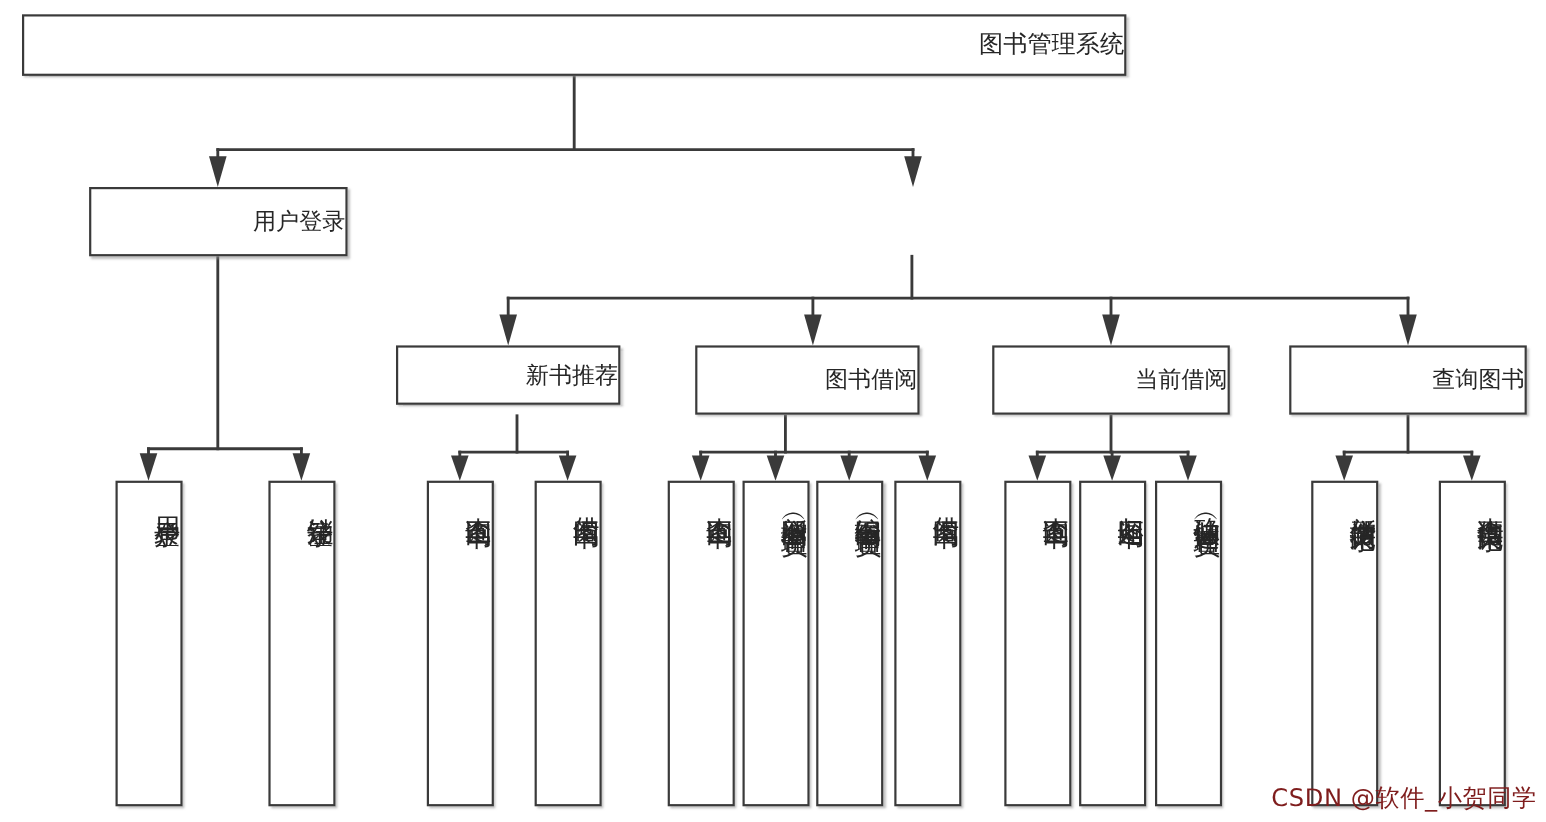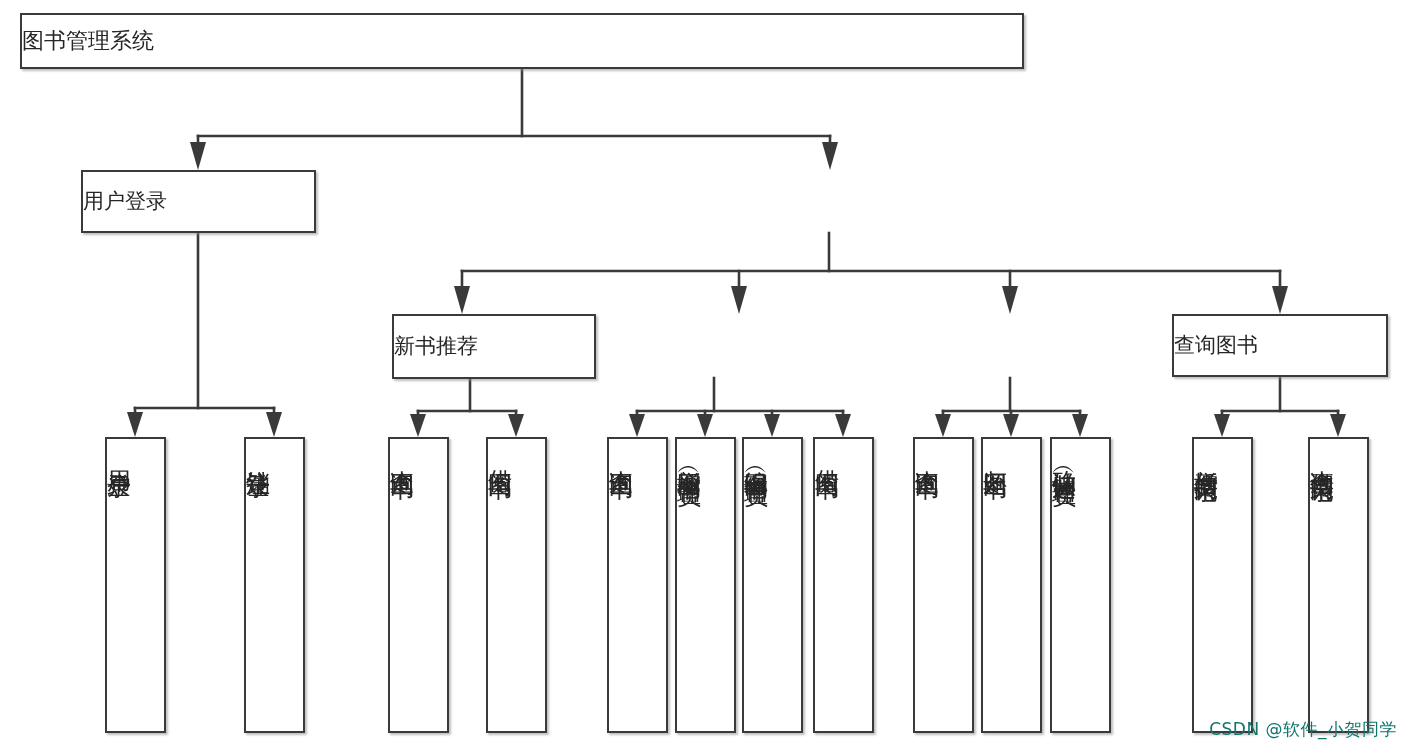--- a/index.html
+++ b/index.html
@@ -25,21 +25,21 @@
     pointer-events: none;
   }
   .node {
     position: absolute;
     box-sizing: border-box;
     background: #ffffff;
     border: 2.5px solid #3a3a3a;
     box-shadow: 2px 2px 2px rgba(140,140,140,0.55);
     display: flex;
     align-items: center;
-    justify-content: flex-start;
+    justify-content: flex-end;
     z-index: 2;
   }
   .node-label {
     color: #262626;
     line-height: 1.08;
     white-space: nowrap;
     text-align: center;
   }
   
   .node.horiz .node-label {
@@ -58,22 +58,22 @@
     text-orientation: upright;
     font-size: 24px;
     letter-spacing: 2px;
     line-height: 1;
     white-space: nowrap;
   }
   #watermark {
     position: absolute;
     right: 8px;
     bottom: 6px;
-    font-size: 17px;
-    color: #0f766e;
+    font-size: 22px;
+    color: #7f1d1d;
     letter-spacing: 0.5px;
     z-index: 5;
     white-space: nowrap;
     font-family: "DejaVu Sans", "Liberation Sans", sans-serif;
   }
 </style>
 </head>
 <body>
 
 <div id="canvas">
@@ -159,25 +159,31 @@
 
   <div class="node horiz root" style="left:20px; top:13px; width:1004px; height:56px;">
     <span class="node-label">图书管理系统</span>
   </div>
 
   <div class="node horiz" style="left:81px; top:170px; width:235px; height:63px;">
     <span class="node-label">用户登录</span>
   </div>
 
 
-  <div class="node horiz" style="left:360px; top:314px; width:204px; height:65px;margin-left:32px;">
+  <div class="node horiz" style="left:360px; top:314px; width:204px; height:54px;">
     <span class="node-label">新书推荐</span>
   </div>
 
-
+  <div class="node horiz" style="left:632px; top:314px; width:204px; height:63px;">
+    <span class="node-label">图书借阅</span>
+  </div>
+
+  <div class="node horiz" style="left:902px; top:314px; width:216px; height:63px;">
+    <span class="node-label">当前借阅</span>
+  </div>
 
   <div class="node horiz" style="left:1172px; top:314px; width:216px; height:63px;">
     <span class="node-label">查询图书</span>
   </div>
 
   <div class="node vert" style="left:105px; top:437px; width:61px; height:296px;">
     <span class="node-label">用户登录</span>
   </div>
 
   <div class="node vert" style="left:244px; top:437px; width:61px; height:296px;">

